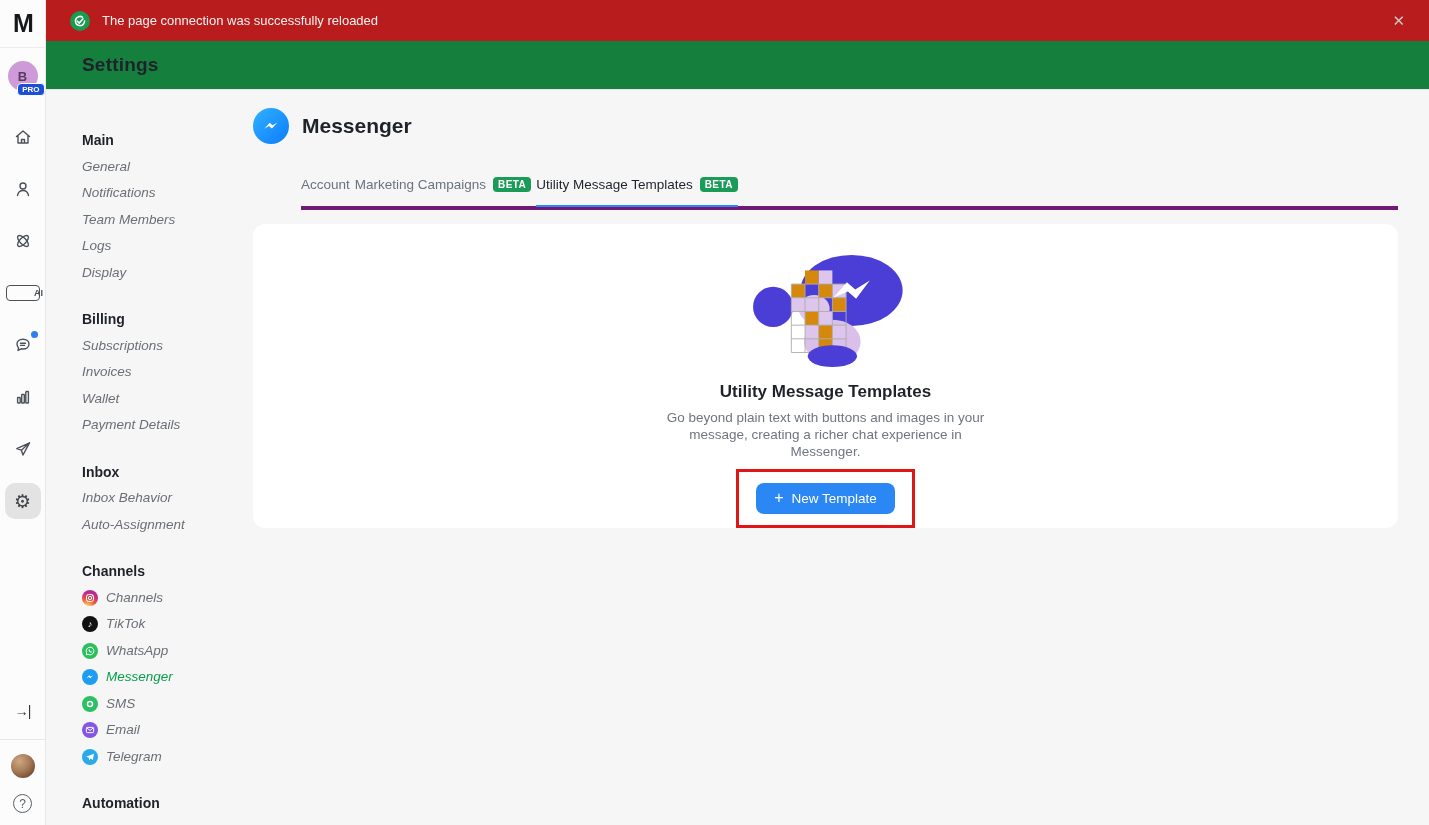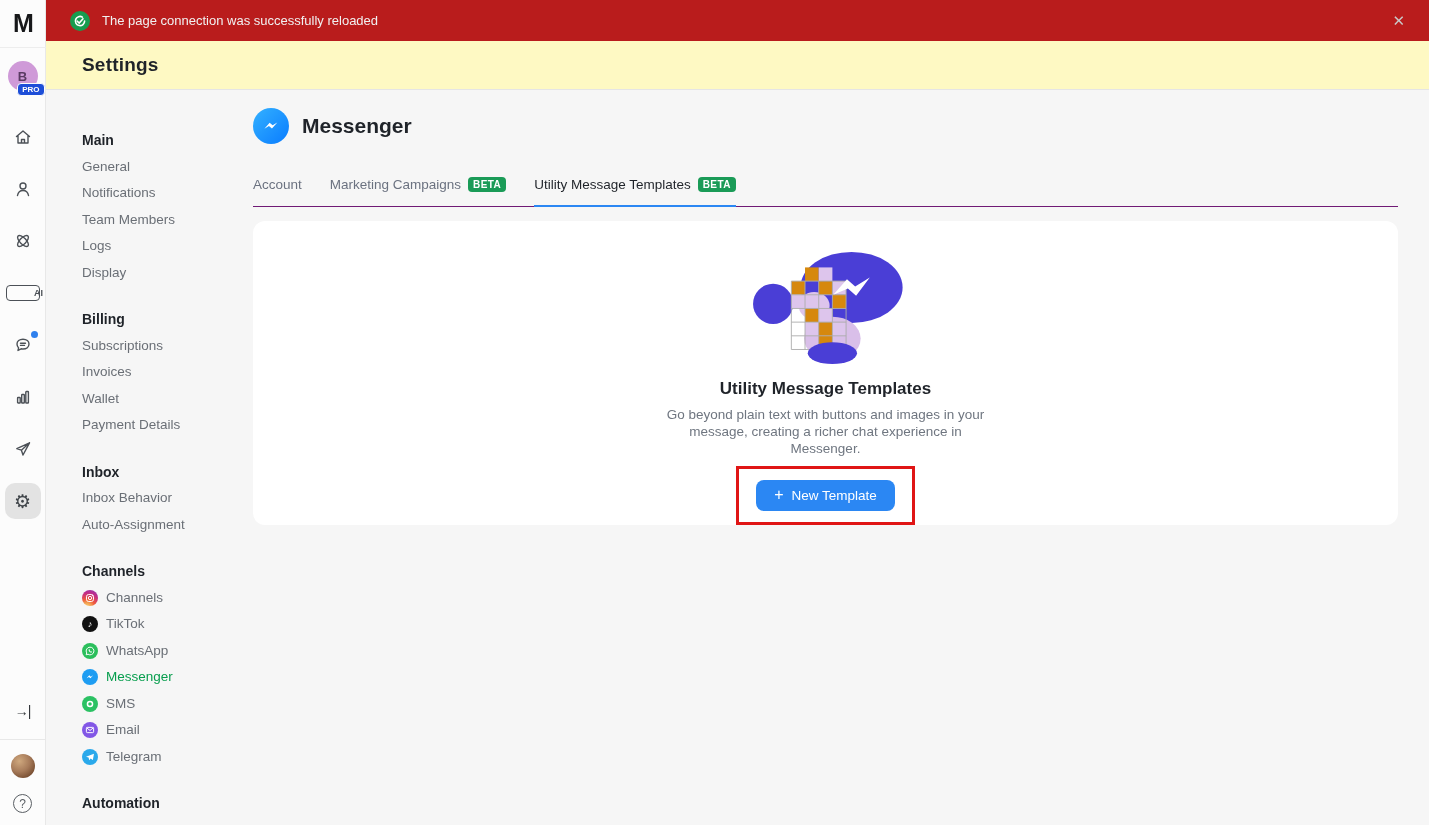--- a/index.html
+++ b/index.html
@@ -36,45 +36,45 @@
 
   
   .banner { position:absolute; left:46px; right:0; top:0; height:41px; display:flex; align-items:center;
     padding:0 24px; color:#f1f1f1; font-size:13px; z-index:4; }
   .banner-check { width:20px; height:20px; border-radius:50%; display:flex; align-items:center;
     justify-content:center; margin-right:12px; }
   .banner-check svg { stroke:#fff; fill:none; stroke-width:1.6; stroke-linecap:round; }
   .banner-close { margin-left:auto; color:#c9c9c9; font-size:15px; cursor:pointer; }
 
   
-  .page-header { position:absolute; left:46px; right:0; top:41px; height:49px; background:#fef9c3;
+  .page-header { position:absolute; left:46px; right:0; top:41px; height:49px; background:#15803d;
     border-bottom:1px solid #e5e5e5; display:flex; align-items:center; padding-left:36px; }
   .page-title { font-size:19px; font-weight:700; letter-spacing:.2px; }
 
   
   .side-nav { position:absolute; left:46px; top:90px; width:207px; bottom:0; padding:21px 0 0 36px;
     overflow:hidden; }
   .nav-section { margin-top:20px; }
   .nav-section:first-child { margin-top:16px; }
   .nav-header { font-size:14px; font-weight:700; line-height:26.5px; color:#1f2329; }
-  .nav-item { font-size:13.5px; line-height:26.5px; color:#6a6f76; cursor:pointer; display:flex; align-items:center; }
+  .nav-item { font-size:13.5px; line-height:26.5px; color:#6a6f76; cursor:pointer; display:flex; align-items:center;font-style:italic; }
   .ch-icon { width:16px; height:16px; border-radius:50%; margin-right:8px; flex:0 0 16px;
     display:flex; align-items:center; justify-content:center; position:relative; overflow:hidden; }
   .ch-icon svg { display:block; }
   .ch-icon .note { color:#fff; font-size:9px; font-weight:700; line-height:1; }
   .ch-instagram { background:radial-gradient(circle at 30% 110%, #ffd676 0%, #f2a454 22%, #f05c3c 40%, #c22b86 70%, #8a3ab9 100%); }
 
   
   .main { position:absolute; left:253px; top:90px; width:1145px; bottom:0; }
   .channel-head { display:flex; align-items:center; margin-top:18px; }
   .mess-badge { width:36px; height:36px; border-radius:50%;
     background:linear-gradient(135deg,#33b1ff,#0a7cff); display:flex; align-items:center; justify-content:center; }
   .channel-title { font-size:21px; font-weight:700; margin-left:13px; }
 
-  .tab-row { display:flex; align-items:flex-end; gap:28px; margin-top:33px; border-bottom:1px solid #701a75; }
+  .tab-row { display:flex; align-items:flex-end; gap:5px; margin-top:33px; border-bottom:4px solid #701a75;margin-left:48px; }
   .tab { font-size:13.5px; color:#6b7280; padding-bottom:13px; cursor:pointer; display:flex;
     align-items:center; gap:7px; border-bottom:2px solid transparent; margin-bottom:-1px; }
   .tab.active { color:#1f2329; font-weight:500; }
   .beta-badge { color:#fff; font-size:10px; font-weight:700; letter-spacing:.4px;
     padding:2px 5px; border-radius:4px; line-height:1.1; }
 
   
   .card { margin-top:14px; background:#fff; border-radius:12px; height:304px;
     display:flex; flex-direction:column; align-items:center; padding-top:30px; }
   .illustration { width:170px; height:120px; }

